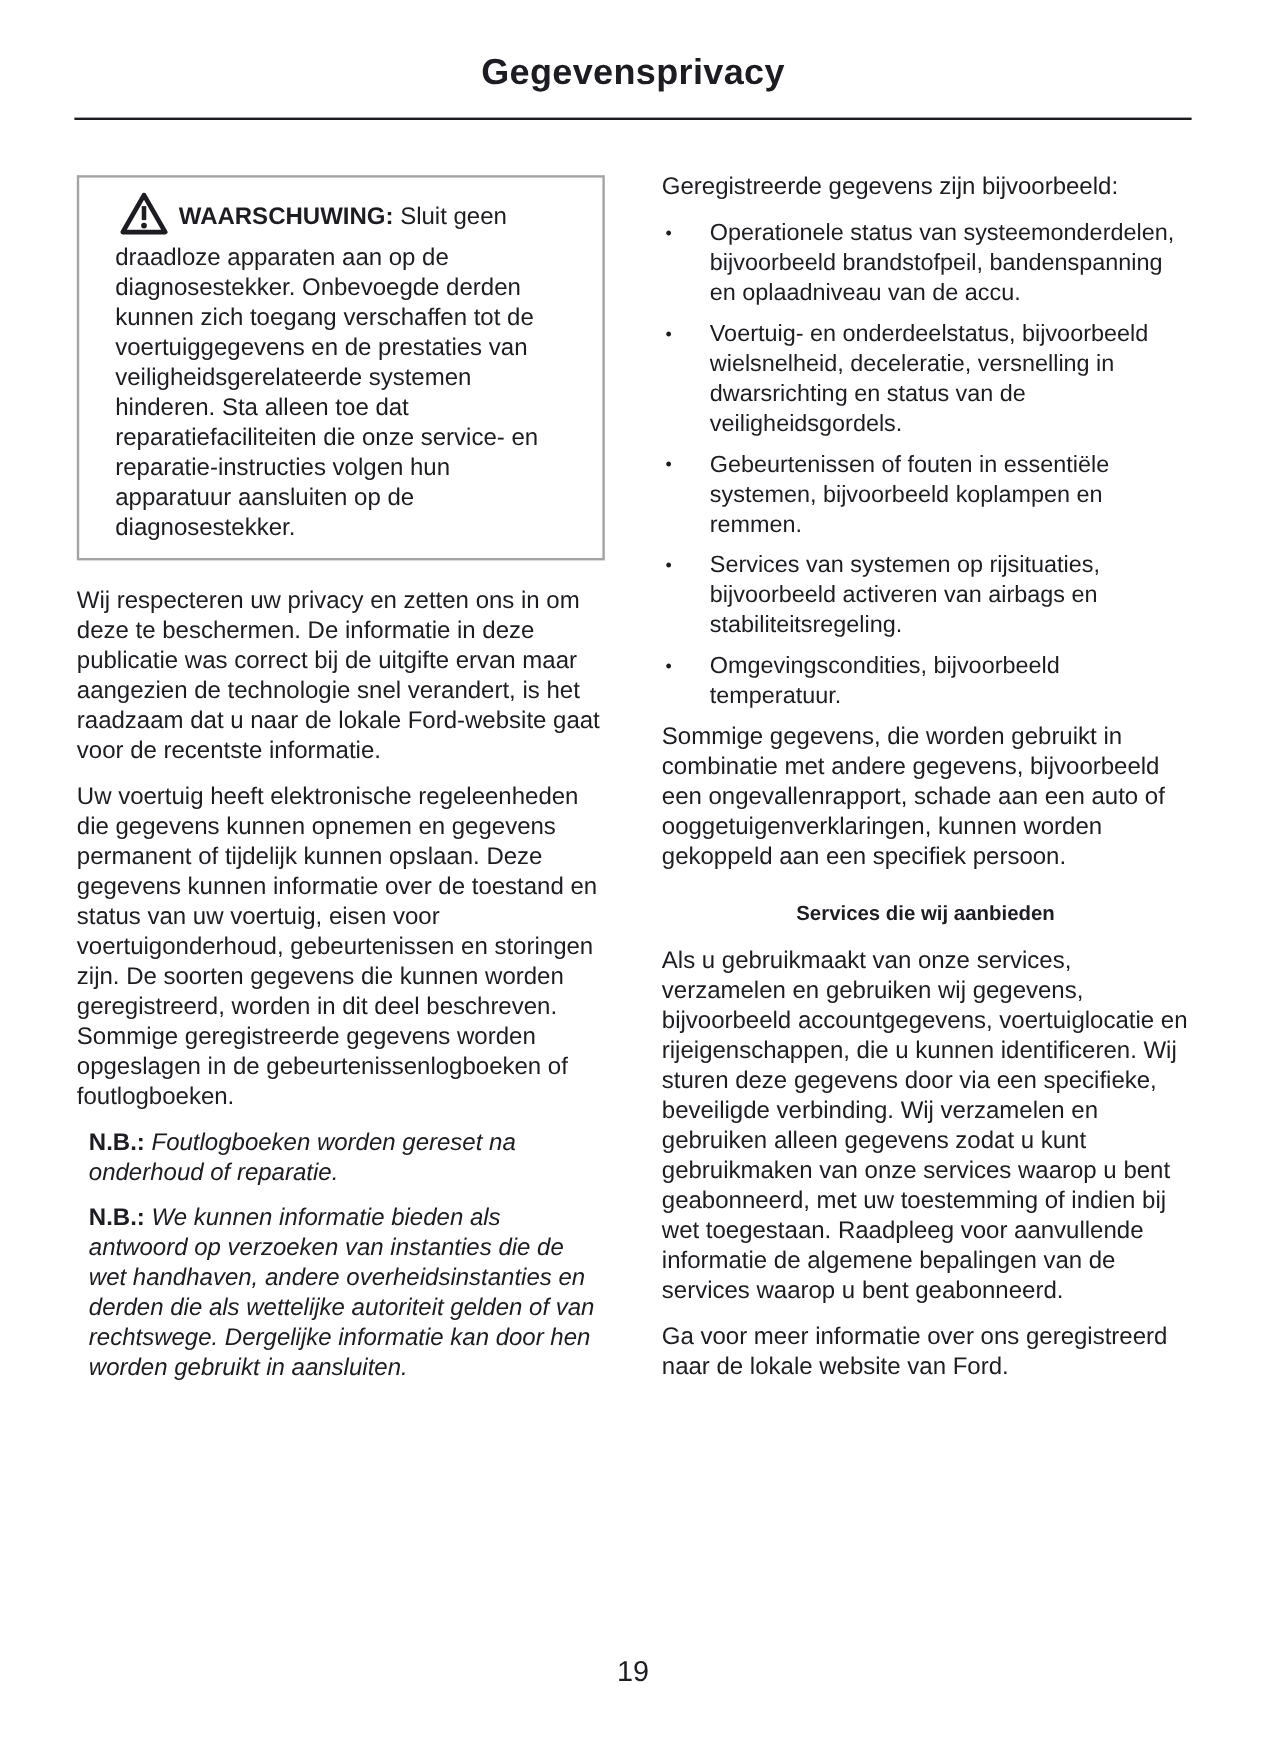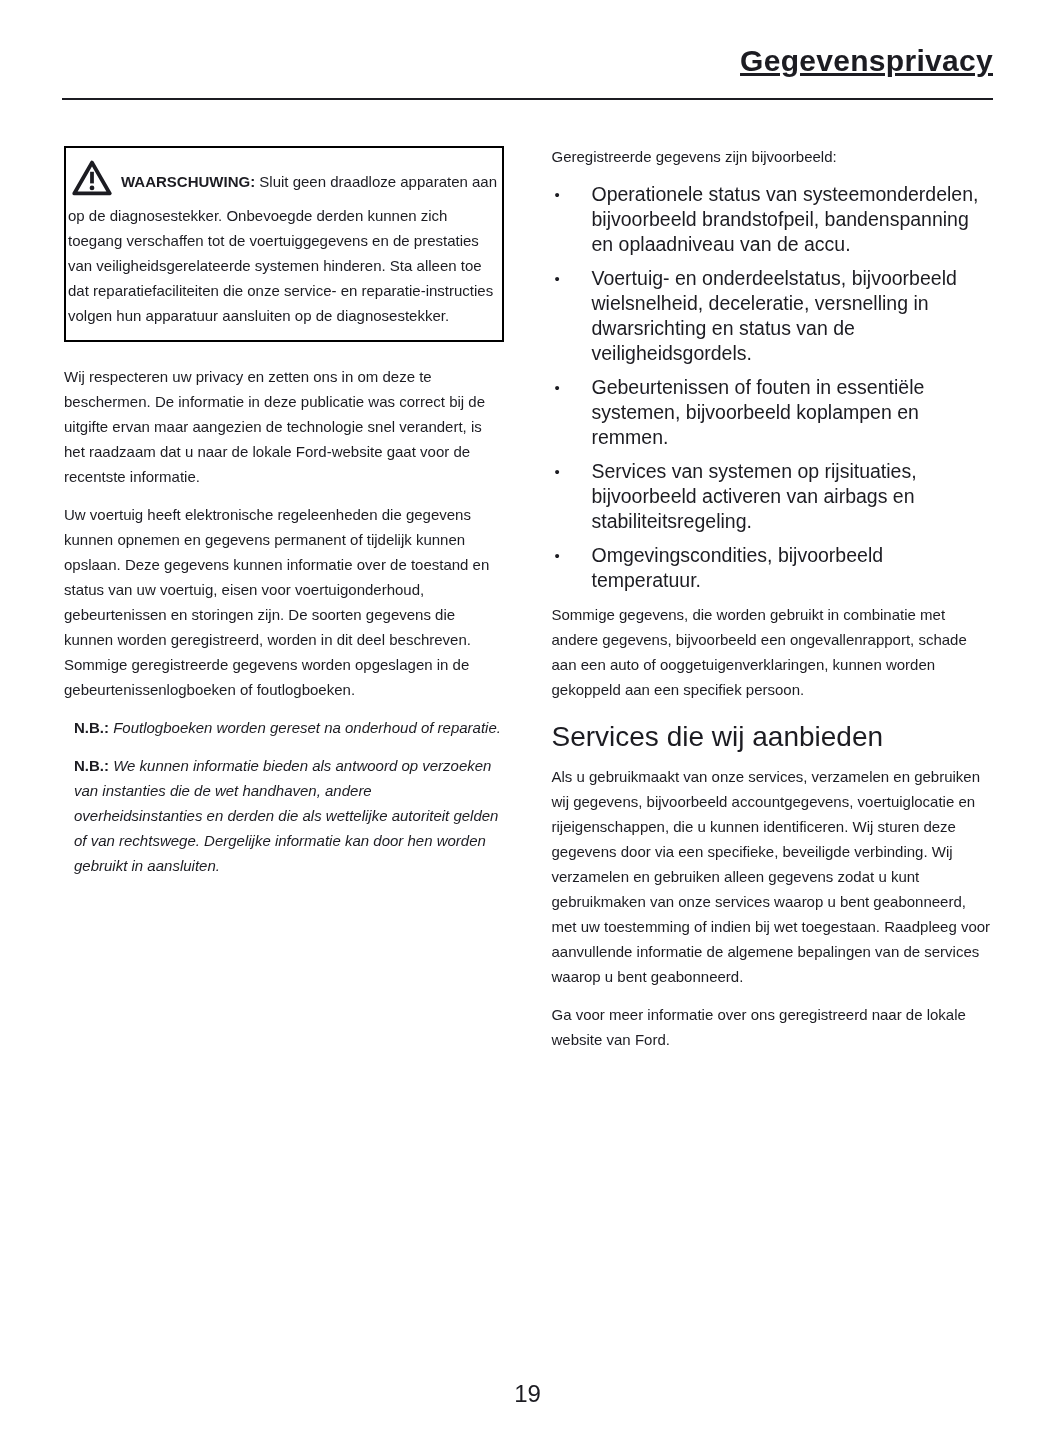--- a/index.html
+++ b/index.html
@@ -1,37 +1,37 @@
 <!DOCTYPE html>
 <html><head>
 <meta charset="utf-8">
 <style>
   html,body{margin:0;padding:0;background:#ffffff;}
   .page{
     width:1055px;height:1448px;background:#ffffff;position:relative;
     font-family:"Liberation Sans",sans-serif;color:#1c1c22;
     box-sizing:border-box;margin:0 auto;overflow:hidden;
   }
-  .header{text-align:right;padding:44px 62px 0;text-decoration:underline;}
+  .header{text-align:center;padding:44px 62px 0;}
   .title{margin:0;font-size:30px;font-weight:700;letter-spacing:.3px;}
   .rule{border-bottom:2px solid #1c1c22;margin:20px 62px 0;}
   .columns{display:flex;gap:48px;padding:44px 64px 0;}
   .col{flex:1 1 0;min-width:0;}
-  p{margin:0 0 13px;font-size:15px;line-height:25px;}
-  .warning-box{border:2px solid #000000;padding:12px 2px 12px;margin:2px 0 22px;}
+  p{margin:0 0 13px;font-size:20px;line-height:25px;}
+  .warning-box{border:2px solid #a3a3a3;padding:12px 30px 12px;margin:2px 0 22px;}
   .warning-box p{margin:0;}
   .warning-icon{display:inline-block;vertical-align:-9px;margin:0 9px 0 4px;}
   .warning-label{font-weight:700;}
   .note{font-style:italic;margin-left:10px;}
   .note .note-label{font-style:normal;font-weight:700;}
   ul.bullets{list-style:none;margin:0 0 8px;padding:0;}
   ul.bullets li{display:flex;margin:0 0 9px;font-size:19.5px;line-height:25px;}
   .bullet{flex:0 0 37px;padding-left:3px;font-size:15px;line-height:25px;}
   .li-text{flex:1 1 auto;min-width:0;}
-  .section-heading{font-size:28px;font-weight:400;margin:22px 0 14px;line-height:26px;}
+  .section-heading{font-size:17px;font-weight:700;margin:22px 0 14px;line-height:26px;text-align:center;}
   .page-number{position:absolute;left:0;right:0;bottom:40px;text-align:center;font-size:24px;}
 </style>
 </head>
 <body>
 
 <div class="page">
 
   <div class="header">
     <h1 class="title">Gegevensprivacy</h1>
   </div>

